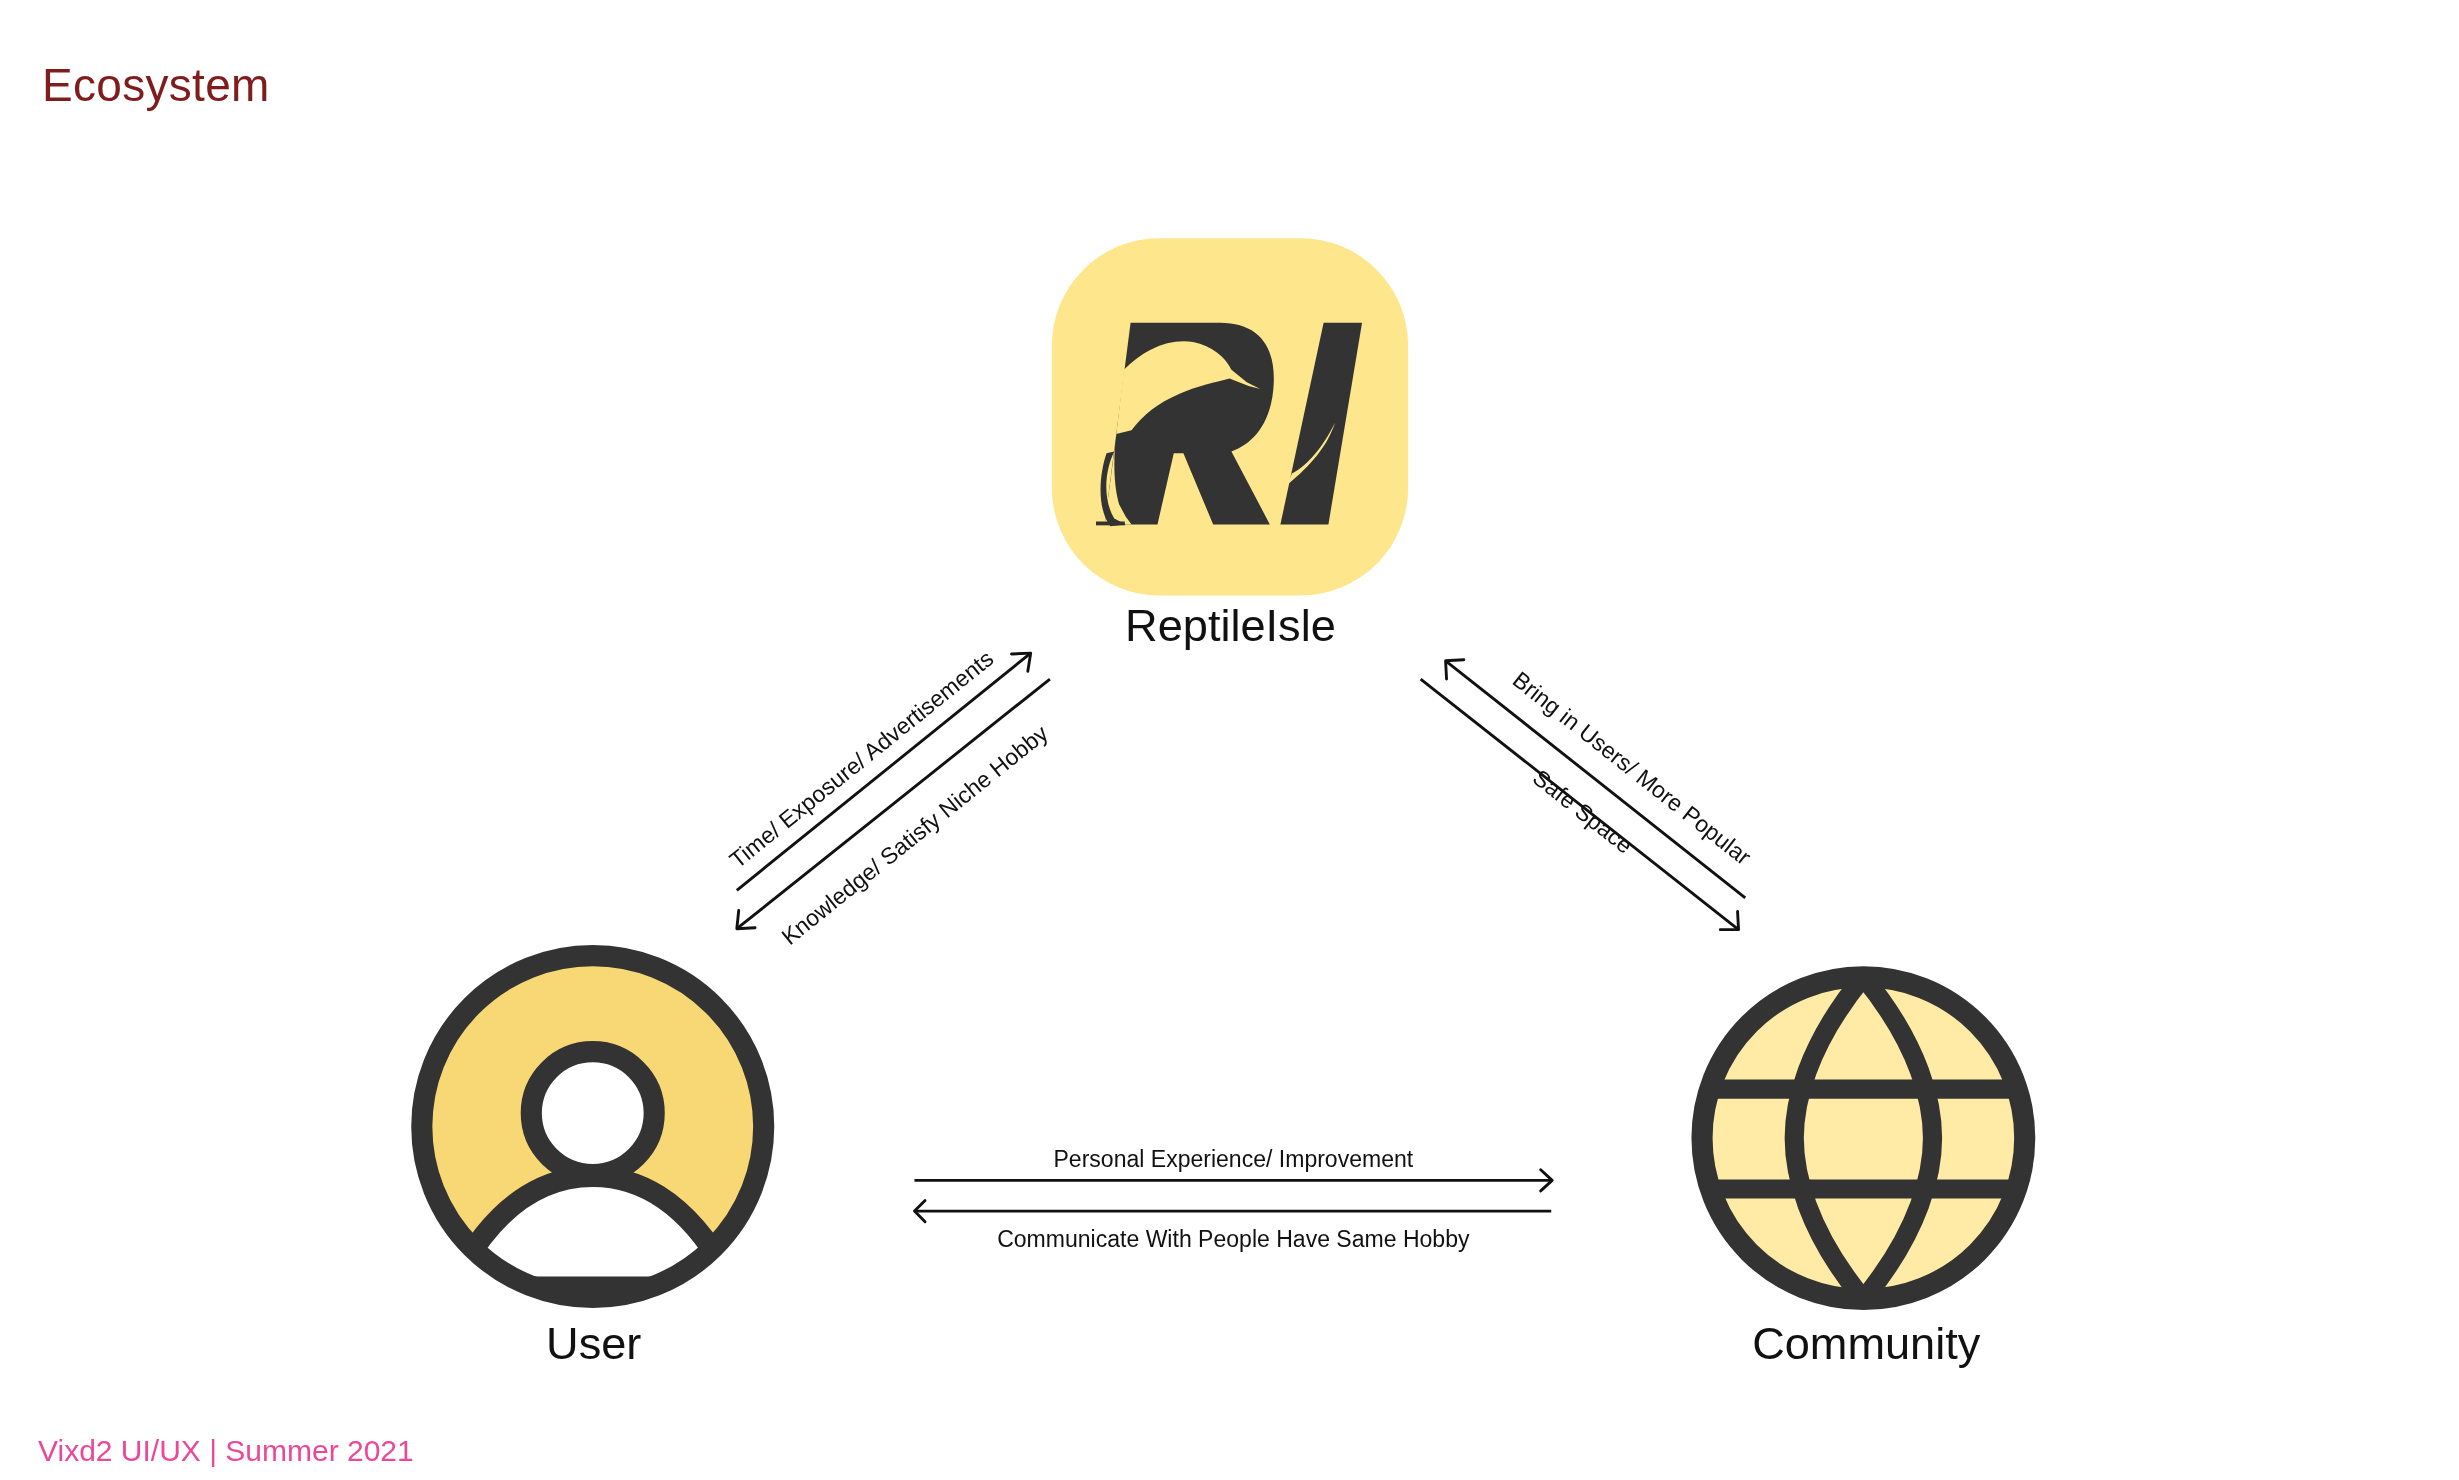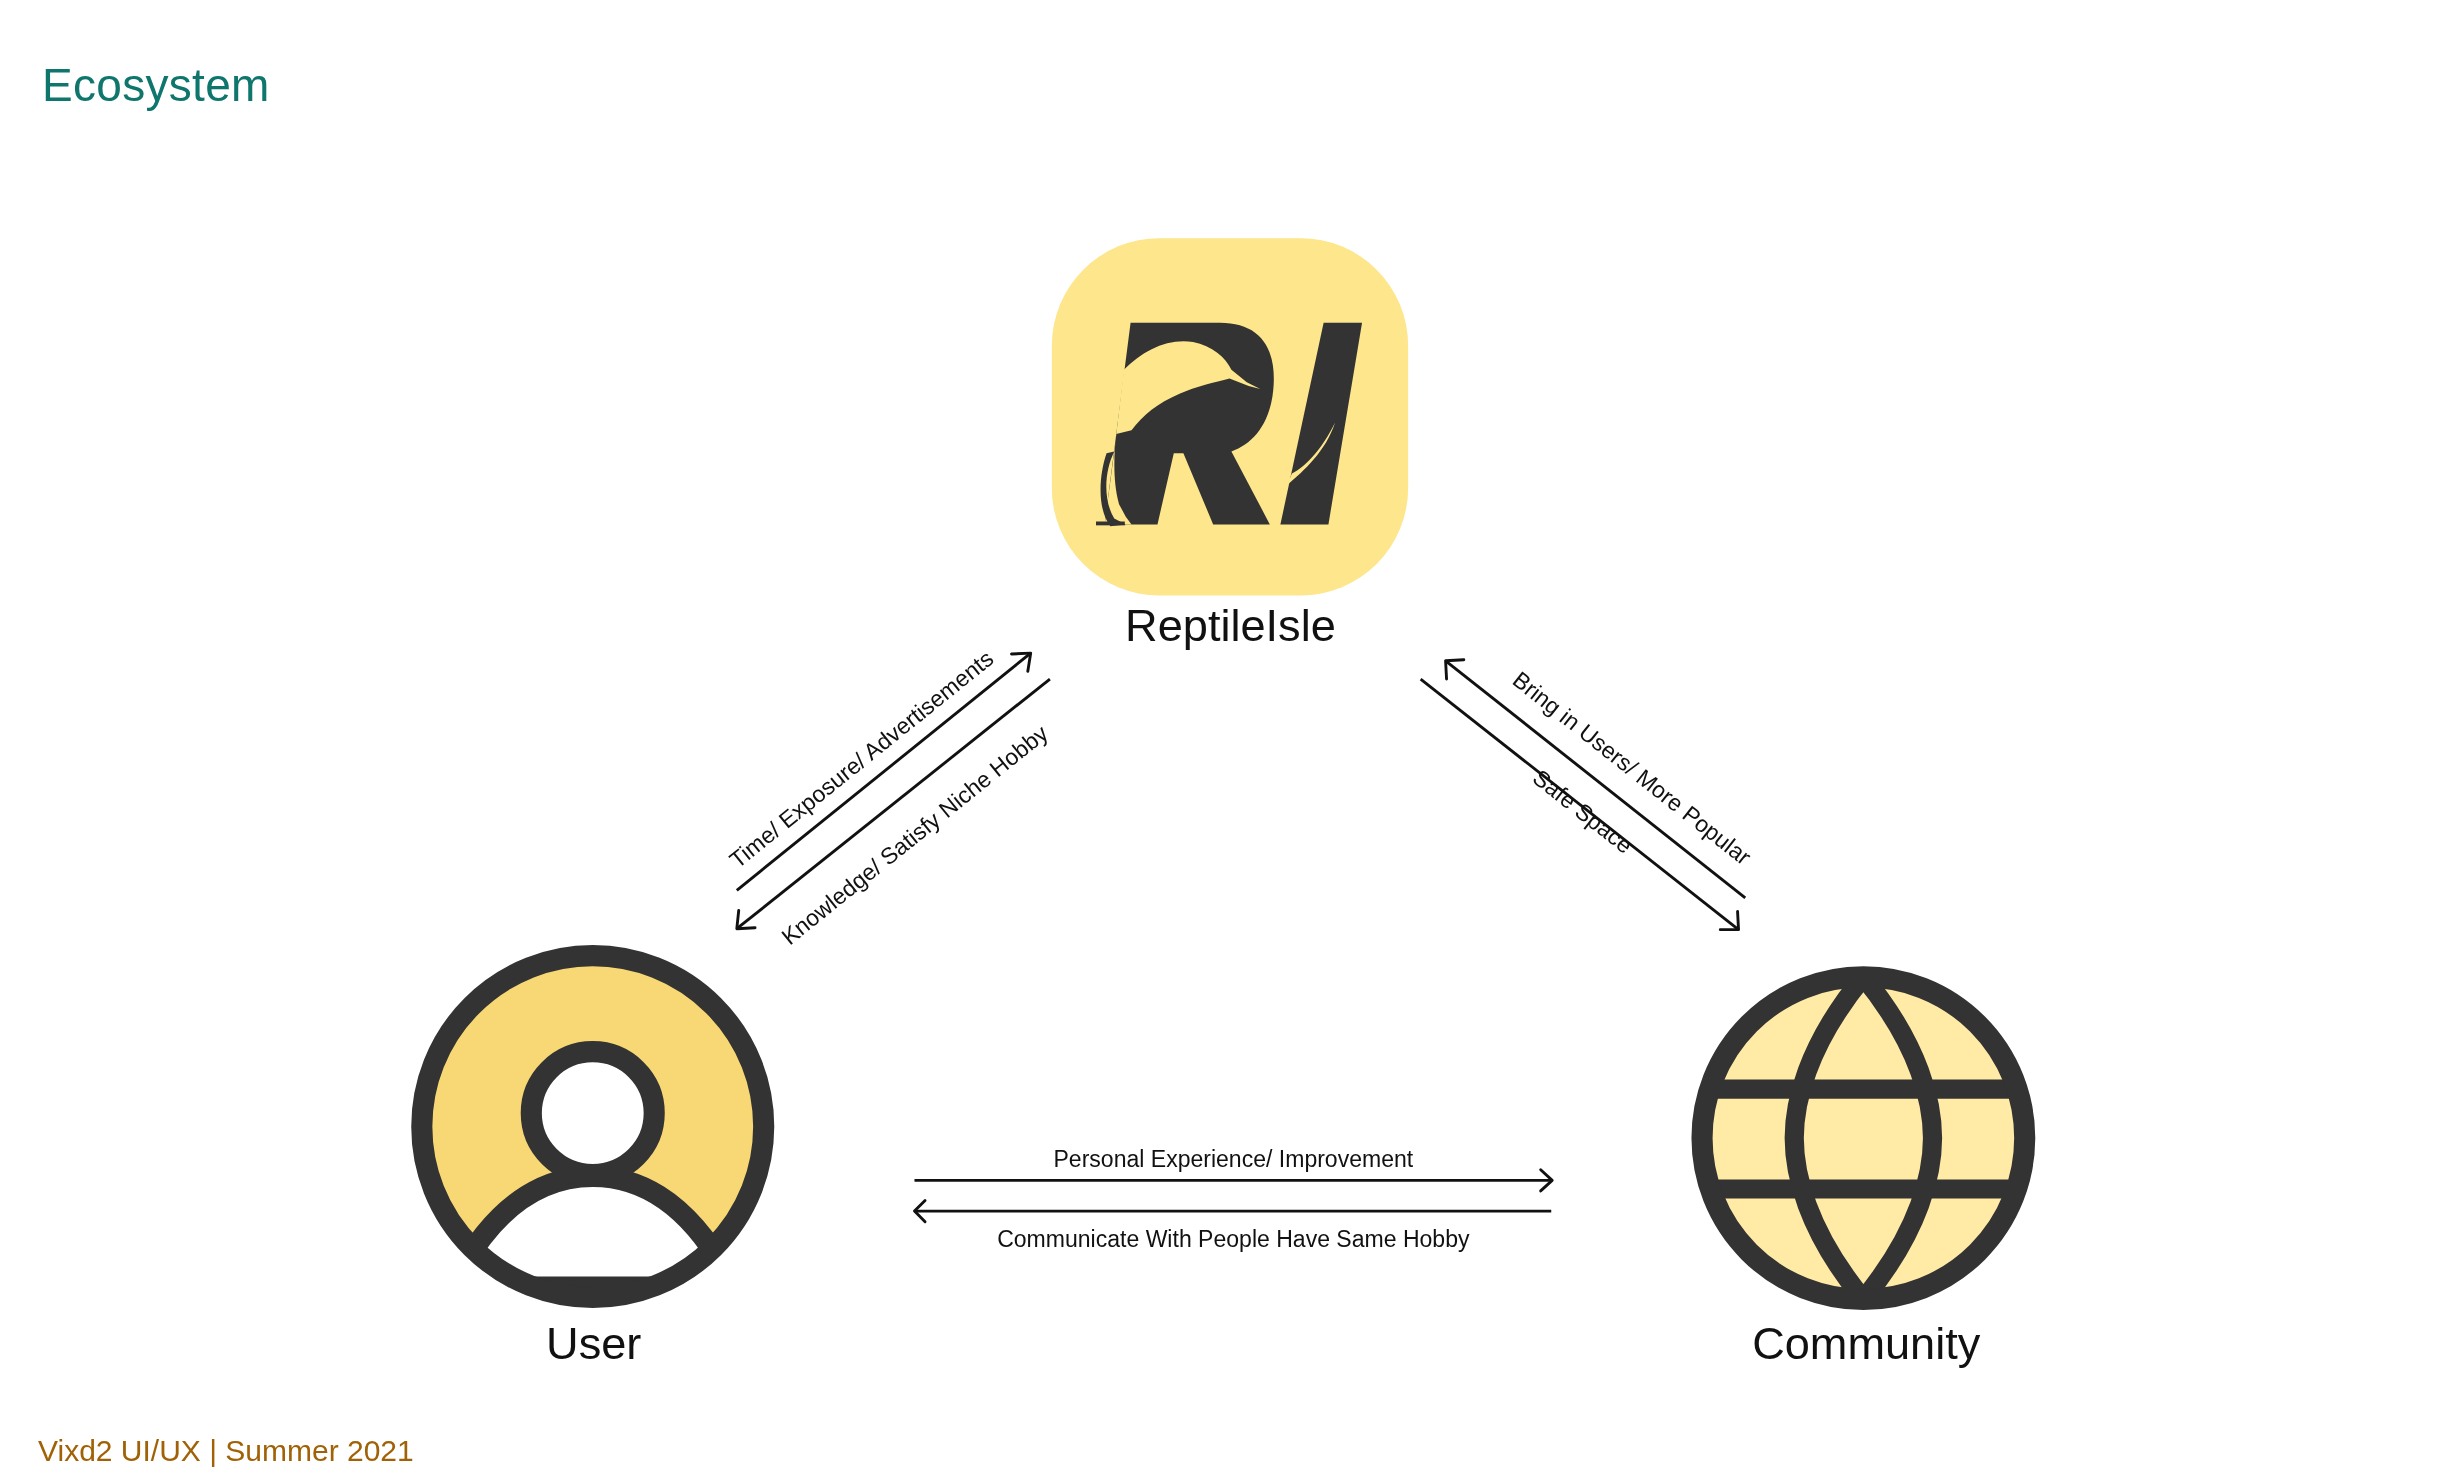--- a/index.html
+++ b/index.html
@@ -1,18 +1,18 @@
 <!DOCTYPE html>
 <html><head>
 <meta charset="utf-8">
 <style>
   html, body { margin: 0; padding: 0; background: #ffffff; }
   body { width: 2459px; height: 1480px; position: relative; overflow: hidden; font-family: "Liberation Sans", "DejaVu Sans", sans-serif; }
-  #page-title { position: absolute; left: 42px; top: 58px; font-size: 46px; color: #0f766e; font-family: "Liberation Sans", sans-serif; letter-spacing: 0.3px; }
-  #footer { position: absolute; left: 38px; top: 1434px; font-size: 30px; color: #a16207; font-family: "Liberation Sans", sans-serif; }
+  #page-title { position: absolute; left: 42px; top: 58px; font-size: 46px; color: #7f1d1d; font-family: "Liberation Sans", sans-serif; letter-spacing: 0.3px; }
+  #footer { position: absolute; left: 38px; top: 1434px; font-size: 30px; color: #ec4899; font-family: "Liberation Sans", sans-serif; }
   #diagram { position: absolute; left: 0; top: 0; }
   .node-label { font-family: "Liberation Sans", sans-serif; font-size: 47px; fill: #111111; }
   .edge-label { font-family: "Liberation Sans", sans-serif; font-size: 24px; fill: #111111; }
   .arrow-line { stroke: #111111; stroke-width: 3; fill: none; }
   .arrow-head { stroke: #111111; stroke-width: 3; fill: none; stroke-linecap: round; stroke-linejoin: round; }
 </style>
 </head>
 <body>
 
 <div id="page-title">Ecosystem</div>

